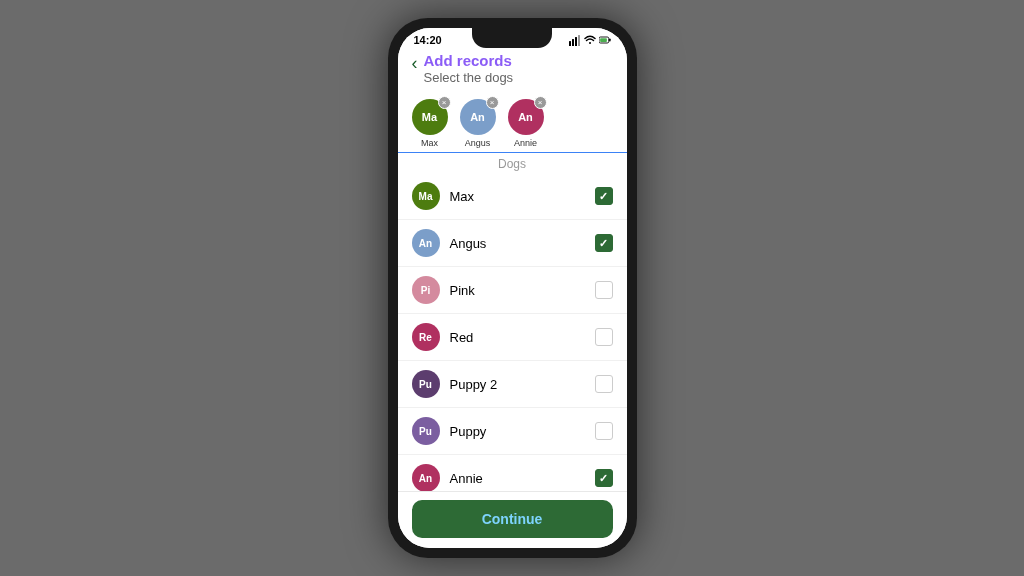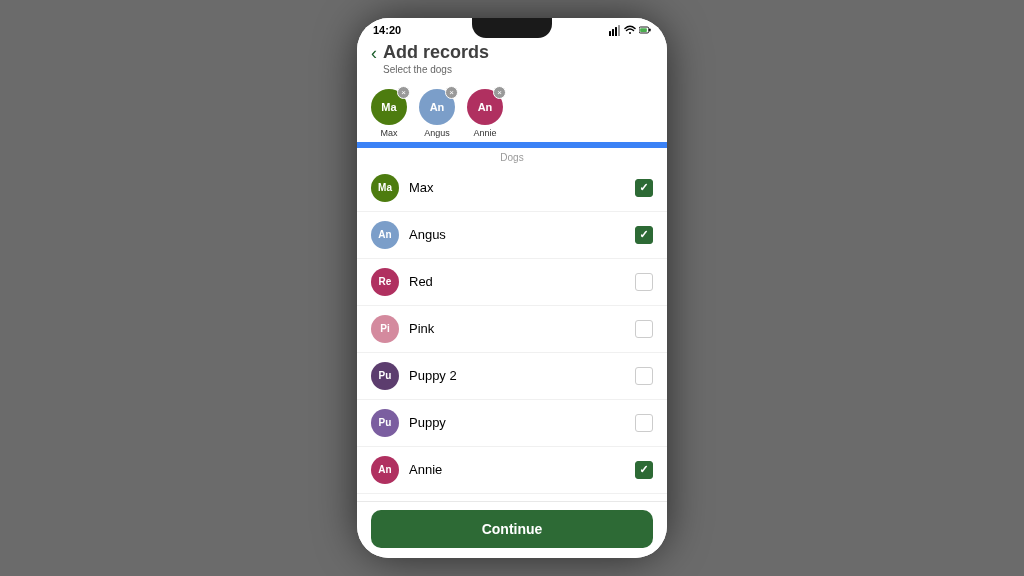--- a/index.html
+++ b/index.html
@@ -7,24 +7,25 @@
       width: 1024px;
       height: 576px;
       background: #6b6b6b;
       display: flex;
       align-items: center;
       justify-content: center;
       font-family: -apple-system, BlinkMacSystemFont, 'Segoe UI', sans-serif;
     }
 
     .phone-outer {
-      width: 310px;
+      width: 249px;
       height: 540px;
       background: #1a1a1a;
       border-radius: 40px;
+      padding: 10px;
       box-shadow: 0 0 40px rgba(0,0,0,0.6);
       position: relative;
     }
 
     .phone-inner {
       width: 100%;
       height: 100%;
       background: #fff;
       border-radius: 32px;
       overflow: hidden;
@@ -86,28 +87,28 @@
 
     .back-btn {
       font-size: 18px;
       color: #1a5c2a;
       cursor: pointer;
       line-height: 1.2;
       margin-top: 1px;
     }
 
     .header-text h1 {
-      font-size: 18px;
+      font-size: 15px;
       font-weight: 700;
-      color: #404040;
+      color: #8b5cf6;
       line-height: 1.2;
     }
 
     .header-text p {
-      font-size: 10px;
+      font-size: 13px;
       color: #666;
     }
 
     
     .selected-dogs {
       padding: 6px 14px 4px 14px;
       display: flex;
       gap: 12px;
       align-items: flex-start;
       background: #fff;
@@ -154,24 +155,24 @@
     }
 
     .selected-dog-label {
       font-size: 9px;
       color: #333;
     }
 
     
     .section-header {
       text-align: center;
-      font-size: 10px;
+      font-size: 12px;
       color: #999;
       padding: 4px 0 2px 0;
-      border-top: 6px solid #3b82f6;
+      border-top: 1px solid #3b82f6;
     }
 
     
     .dogs-list {
       flex: 1;
       overflow-y: auto;
       background: #fff;
     }
 
     .dog-row {
@@ -222,21 +223,21 @@
     
     .footer {
       padding: 8px 14px 10px 14px;
       background: #fff;
       border-top: 1px solid #e8e8e8;
     }
 
     .continue-btn {
       width: 100%;
       background: #2d6a35;
-      color: #ffffff;
+      color: #7dd3fc;
       border: none;
       border-radius: 10px;
       padding: 11px;
       font-size: 14px;
       font-weight: 600;
       cursor: pointer;
       text-align: center;
     }
 
     
@@ -320,30 +321,30 @@
           <div class="avatar av-black">Ma</div>
           <span class="dog-name">Max</span>
           <div class="checkbox checked"></div>
         </div>
         <div class="dog-row">
           <div class="avatar av-blue">An</div>
           <span class="dog-name">Angus</span>
           <div class="checkbox checked"></div>
         </div>
         <div class="dog-row">
+          <div class="avatar av-pink">Pi</div>
+          <span class="dog-name">Pink</span>
+          <div class="checkbox"></div>
+        </div>
+        <div class="dog-row">
           <div class="avatar av-red">Re</div>
           <span class="dog-name">Red</span>
           <div class="checkbox"></div>
         </div>
         <div class="dog-row">
-          <div class="avatar av-pink">Pi</div>
-          <span class="dog-name">Pink</span>
-          <div class="checkbox"></div>
-        </div>
-        <div class="dog-row">
           <div class="avatar av-dark-purple">Pu</div>
           <span class="dog-name">Puppy 2</span>
           <div class="checkbox"></div>
         </div>
         <div class="dog-row">
           <div class="avatar av-purple">Pu</div>
           <span class="dog-name">Puppy</span>
           <div class="checkbox"></div>
         </div>
         <div class="dog-row">

